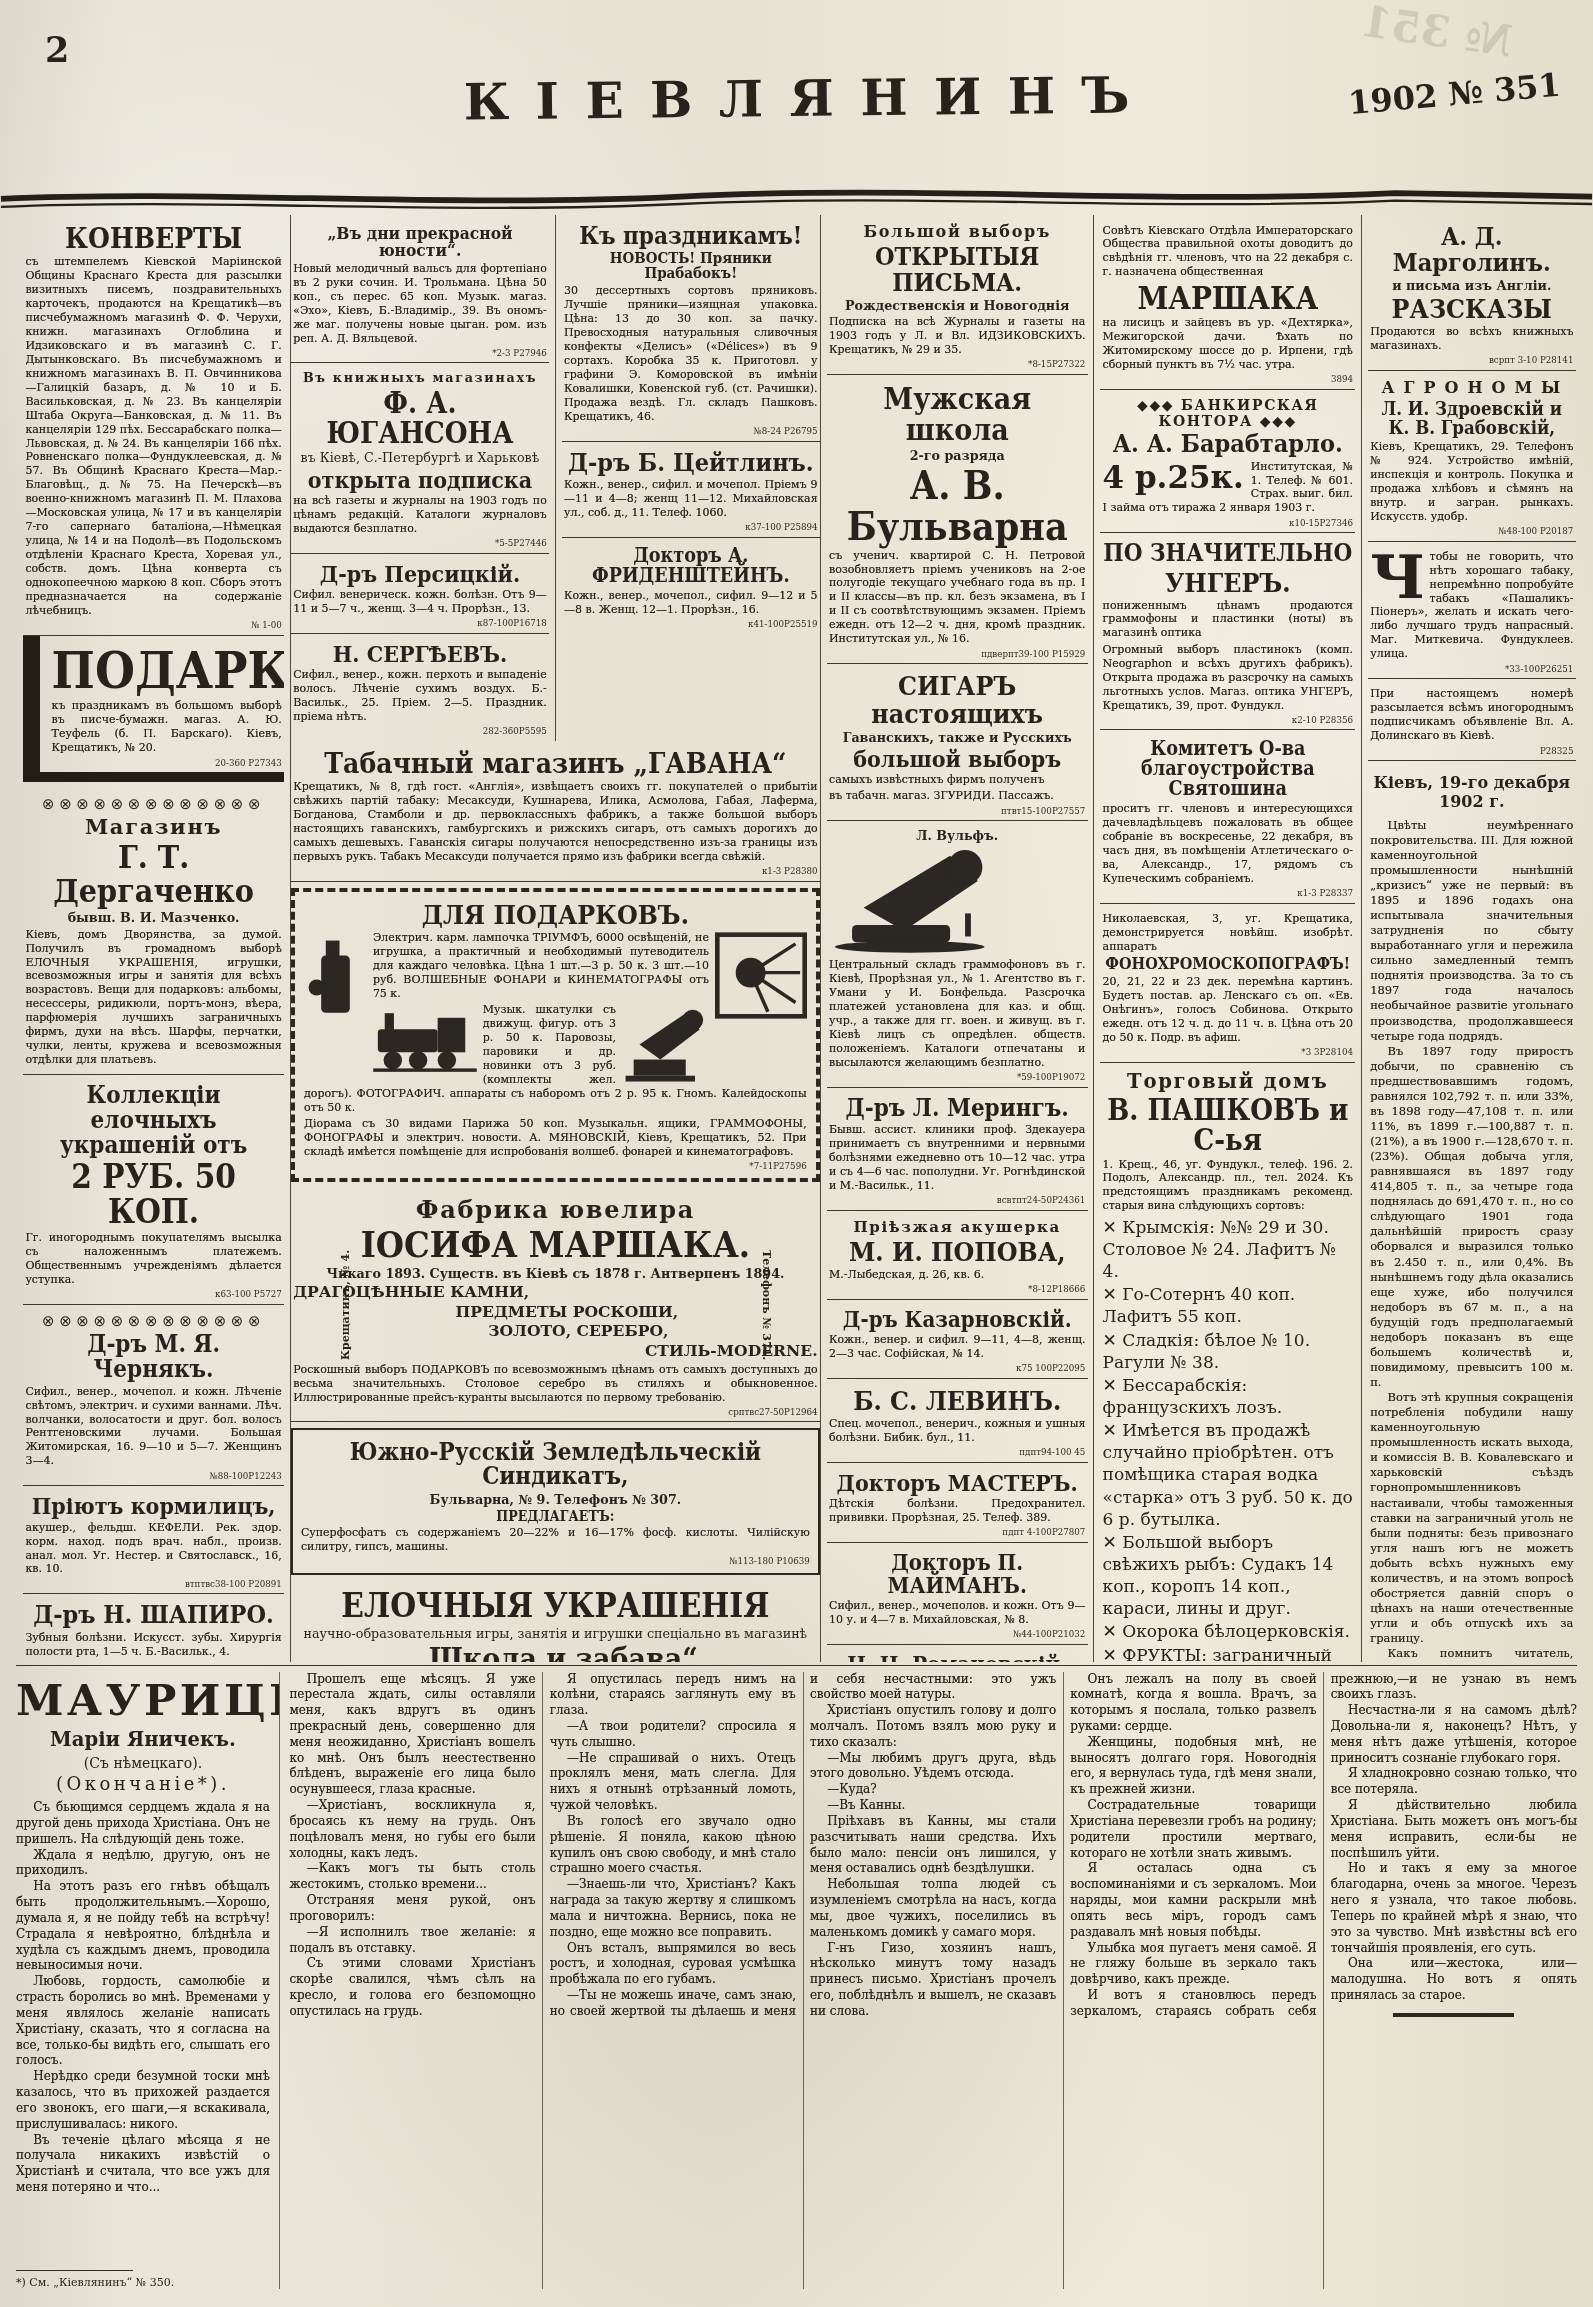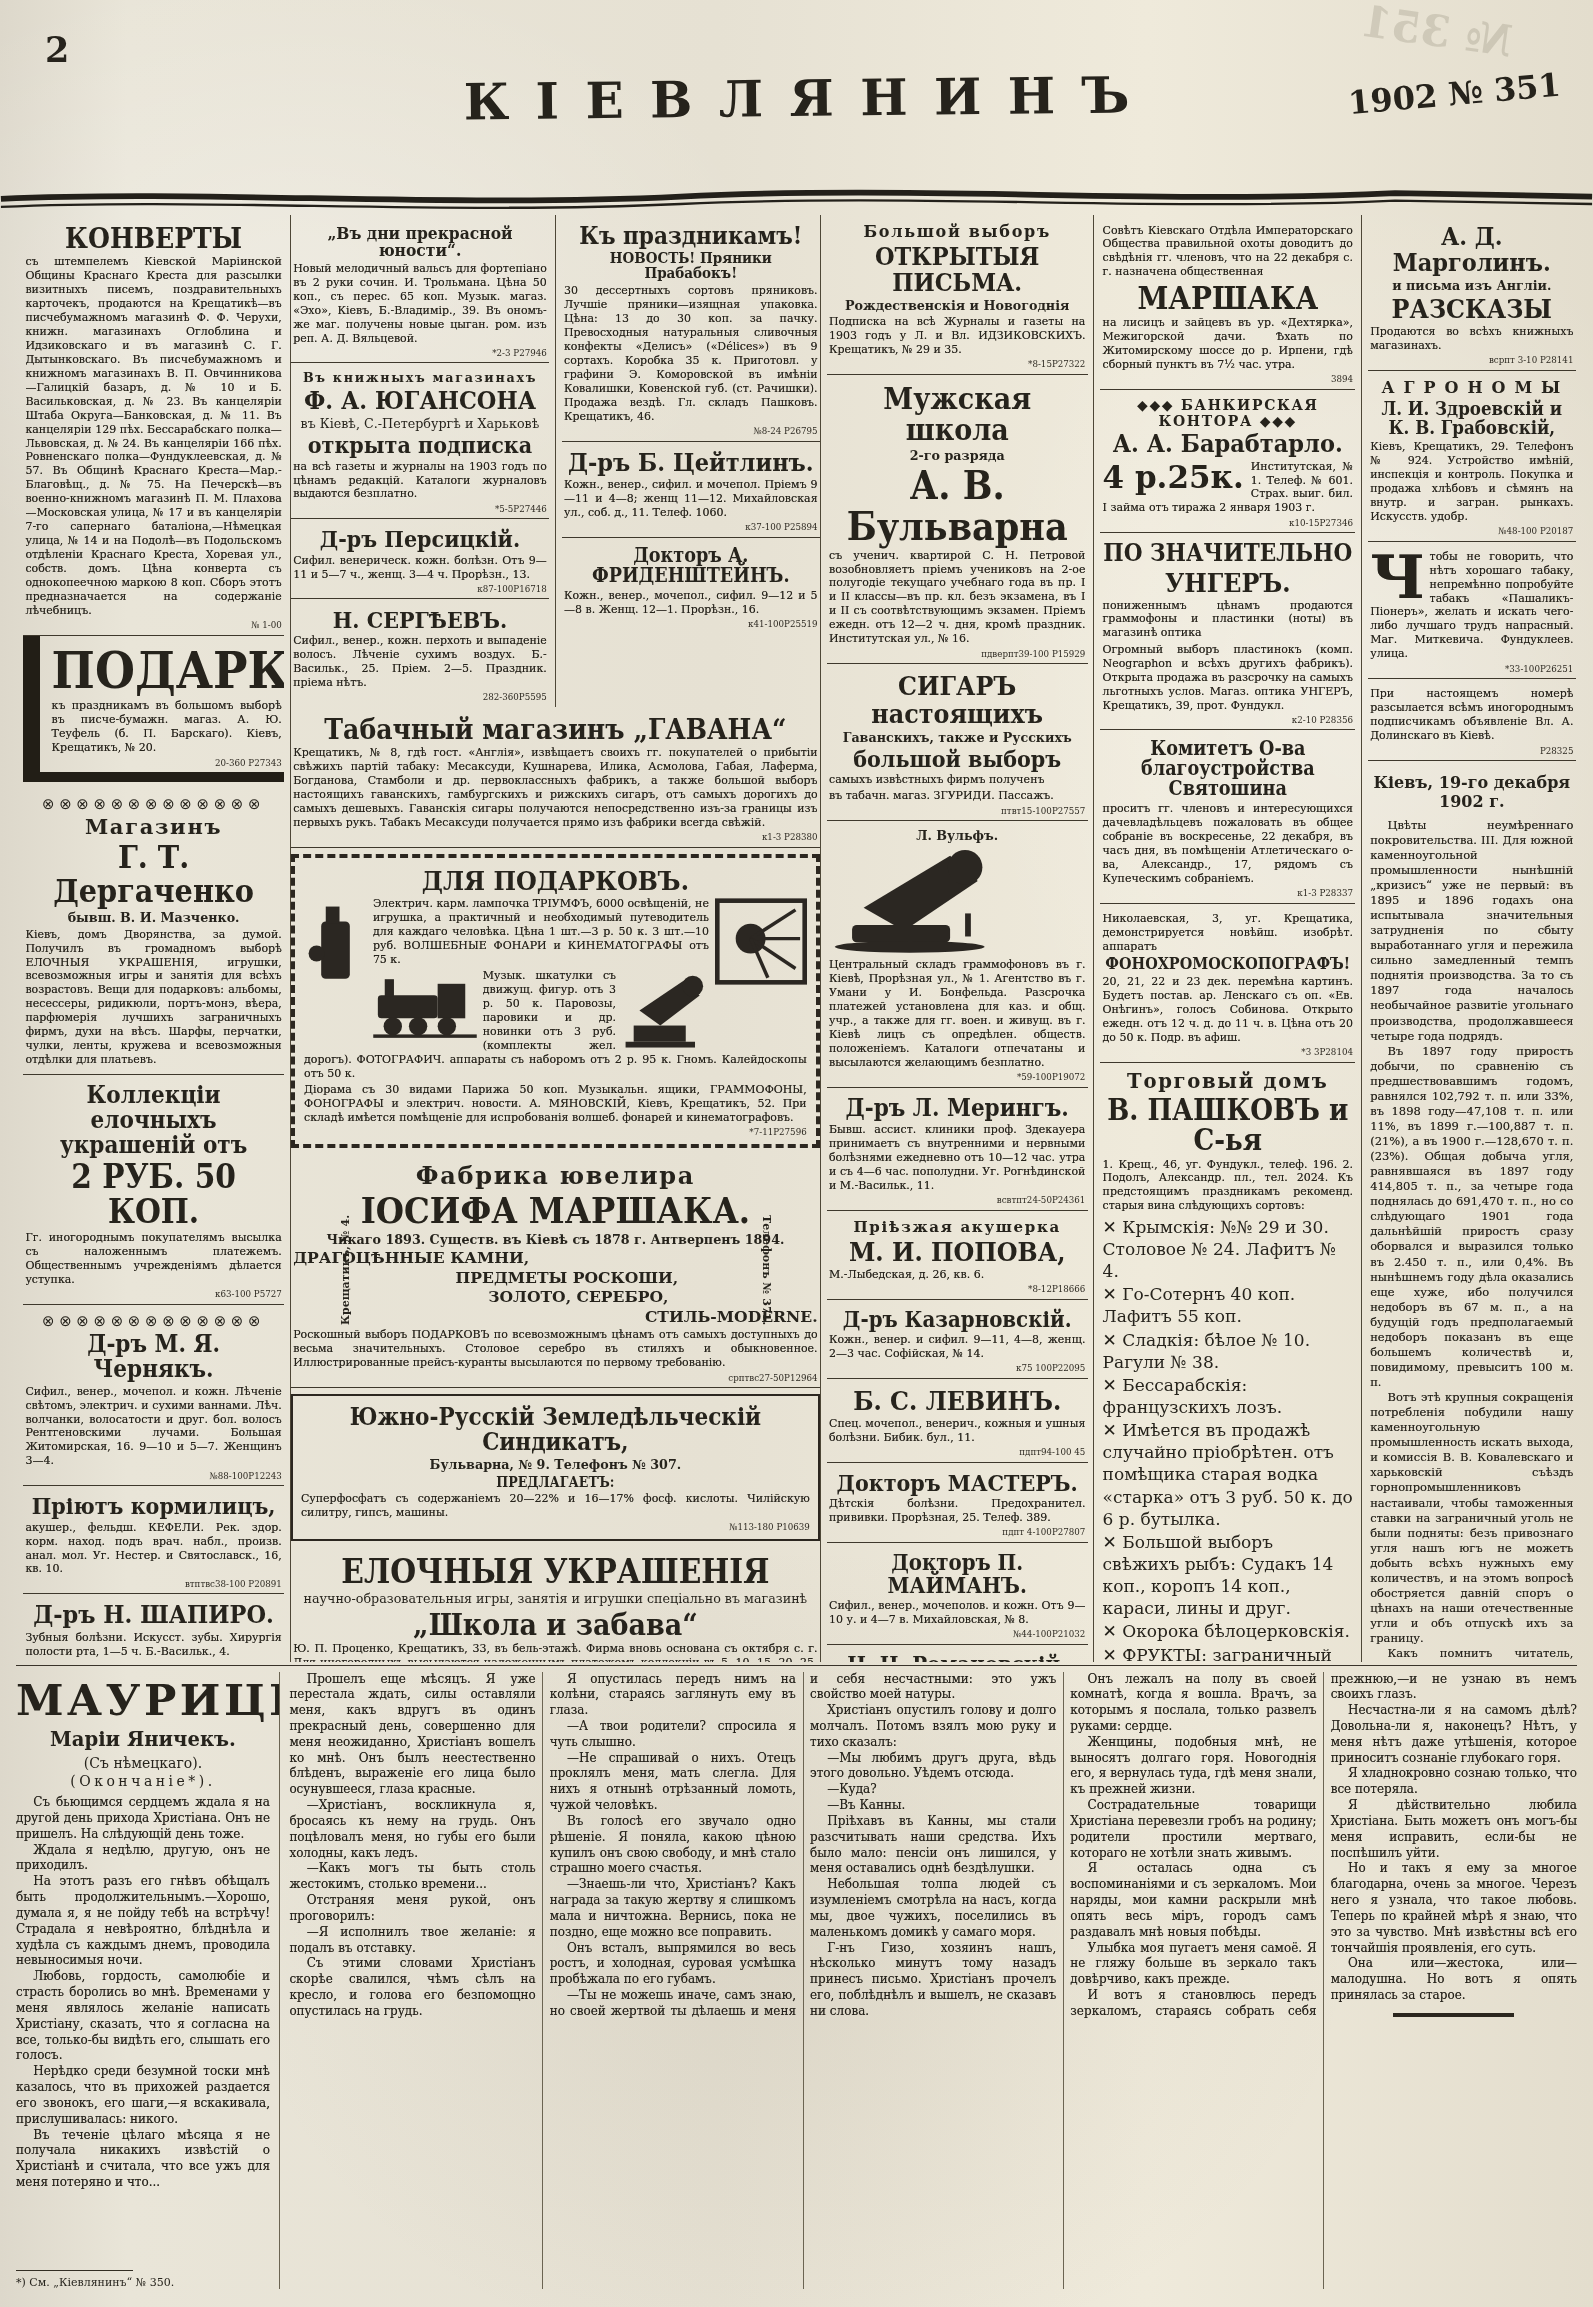--- a/index.html
+++ b/index.html
@@ -61,21 +61,21 @@
   .illus.fl{float:left;margin:1.2px 5.8px 1.2px 0;}
   .illus.fr{float:right;margin:1.2px 0 1.2px 5.8px;}
   .illus.ctr{margin:0 auto 3.5px;}
   .illus svg{display:block;}
   
   .feuil{display:flex;border-top:1.7px solid #39332a;margin:2.3px 16px 0;padding-top:5.8px;height:617px;overflow:hidden;}
   .ffirst{width:254px;padding-right:9.2px;border-right:0.9px solid #6b6452;display:flex;flex-direction:column;overflow:hidden;}
   .ftitle{text-align:center;font-size:43px;font-weight:bold;letter-spacing:3.5px;margin:3.5px 0 1.2px;}
   .fauthor{text-align:center;font-size:19.6px;font-weight:bold;margin:2.3px 0;}
   .fnote{text-align:center;font-size:14px;margin:1.2px 0;}
-  .fpart{text-align:center;font-size:14px;letter-spacing:3.5px;margin:1.2px 0 5.8px;}
+  .fpart{text-align:center;font-size:18px;letter-spacing:3.5px;margin:1.2px 0 5.8px;}
   .fp{font-size:12px;line-height:1.32;text-align:justify;text-indent:17.3px;margin:0;
     text-shadow:0 0 0.3px rgba(20,15,5,.5);}
   .footnote{margin-top:auto;font-size:11px;padding-top:3.5px;}
   .footnote .fnrule{width:46%;border-top:1.2px solid #332e24;margin-bottom:4.6px;}
   .frest{flex:1;padding-left:9.2px;column-count:5;column-gap:14px;column-rule:0.9px solid #6b6452;
     column-fill:balance;overflow:hidden;}
   .endrule{width:121px;height:3.5px;background:#2b261e;margin:9.2px auto 0;break-inside:avoid;}
 </style>
 </head>
 <body>
@@ -139,21 +139,21 @@
     <div class="cpair">
       <div class="pairtop">
         <div class="pc2" id="col2">
             <section class="ad">
               <div class="head" style="font-size: 17.3px;">„Въ дни прекрасной юности“.</div>
               <p class="body">Новый мелодичный вальсъ для фортепіано въ 2 руки сочин. И. Трольмана. Цѣна 50 коп., съ перес. 65 коп. Музык. магаз. «Эхо», Кіевъ, Б.-Владимір., 39. Въ ономъ-же маг. получены новые цыган. ром. изъ реп. А. Д. Вяльцевой.</p>
               <div class="code">*2-3 Р27946</div>
             </section>
             <section class="ad">
               <div class="kicker" style="font-size: 12.7px;">Въ книжныхъ магазинахъ</div>
-              <div class="head" style="font-size: 25px;">Ф. А. ЮГАНСОНА</div>
+              <div class="head" style="font-size: 29px;">Ф. А. ЮГАНСОНА</div>
               <div class="sub">въ Кіевѣ, С.-Петербургѣ и Харьковѣ</div>
               <div class="head2" style="font-size: 23px;">открыта подписка</div>
               <p class="body">на всѣ газеты и журналы на 1903 годъ по цѣнамъ редакцій. Каталоги журналовъ выдаются безплатно.</p>
               <div class="code">*5-5Р27446</div>
             </section>
             <section class="ad">
               <div class="head" style="font-size: 23px;">Д-ръ Персицкій.</div>
               <p class="body">Сифил. венерическ. кожн. болѣзн. Отъ 9—11 и 5—7 ч., женщ. 3—4 ч. Прорѣзн., 13.</p>
               <div class="code">к87-100Р16718</div>
             </section>

